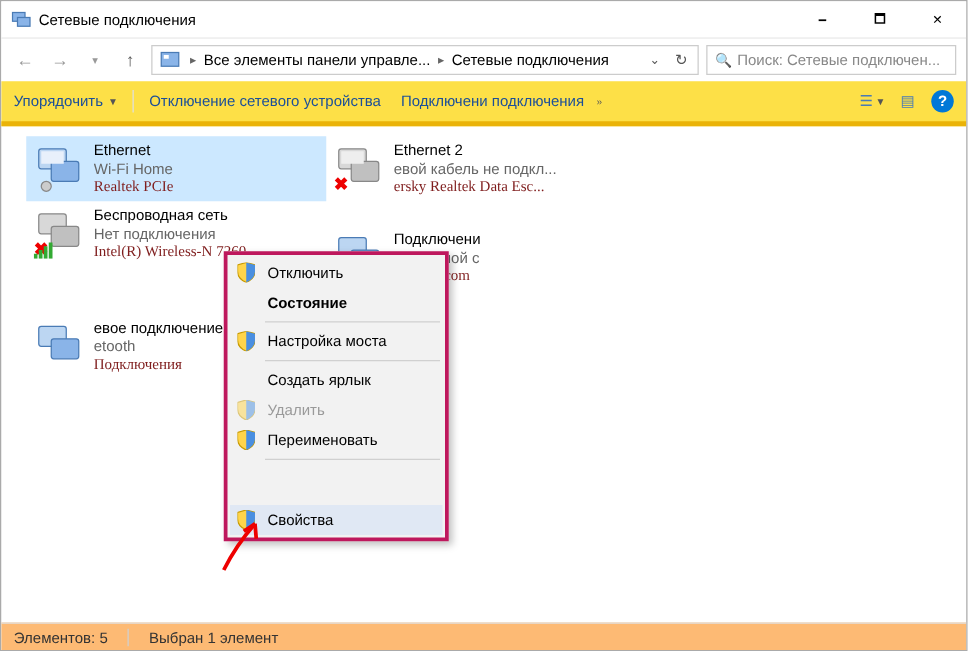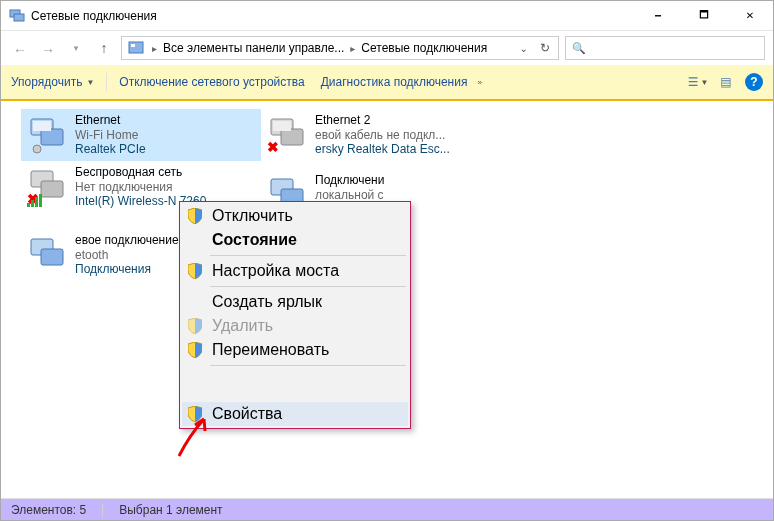--- a/index.html
+++ b/index.html
@@ -20,59 +20,59 @@
 .address-bar { flex: 1; height: 24px; border: 1px solid #ccc; background: #fff; display: flex; align-items: center; padding: 0 2px; font-size: 12px; }
 .address-icon { width: 16px; height: 16px; margin: 0 4px; }
 .crumb { padding: 0 2px; color: #000; }
 .crumb-sep { color: #666; font-size: 10px; padding: 0 4px; }
 .address-dropdown { margin-left: auto; padding: 0 6px; color: #555; font-size: 10px; }
 .refresh-btn { padding: 0 6px; color: #555; font-size: 12px; }
 .search-bar { width: 200px; height: 24px; border: 1px solid #ccc; display: flex; align-items: center; padding: 0 6px; font-size: 12px; color: #888; }
 .search-icon { margin-right: 4px; color: #555; font-size: 11px; }
 
 
-.toolbar { height: 36px; display: flex; align-items: center; padding: 0 10px; border-bottom: 2px solid #eab308; background: #fef9c3; gap: 16px; }
+.toolbar { height: 36px; display: flex; align-items: center; padding: 0 10px; border-bottom: 4px solid #eab308; background: #fde047; gap: 16px; }
 .tool-item { font-size: 12px; color: #1b4f99; display: flex; align-items: center; gap: 4px; }
 .tool-sep { width: 1px; height: 18px; background: #e0e0e0; margin: 0 -4px; }
 .tool-right { margin-left: auto; display: flex; align-items: center; gap: 10px; }
 .tool-icon { width: 18px; height: 18px; display: flex; align-items: center; justify-content: center; font-size: 12px; color: #4a7bb5; }
 .dd-arrow { font-size: 8px; color: #555; }
 .help-icon { width: 18px; height: 18px; border-radius: 50%; background: #0078d7; color: #fff; display: flex; align-items: center; justify-content: center; font-size: 12px; font-weight: bold; }
 
 
 .content { position: relative; padding: 8px 20px; height: 400px; }
 .conn-grid { display: flex; flex-wrap: wrap; gap: 0; }
 .conn-item { width: 240px; height: 52px; display: flex; padding: 4px 6px; gap: 6px; }
 .conn-item.col2 { width: 260px; }
 .conn-item.selected { background: #cce8ff; }
 .conn-icon { width: 42px; height: 42px; flex-shrink: 0; position: relative; }
 .conn-text { display: flex; flex-direction: column; font-size: 12px; line-height: 1.25; overflow: hidden; }
 .conn-name { color: #000; white-space: nowrap; overflow: hidden; text-overflow: ellipsis; }
 .conn-status { color: #666; white-space: nowrap; overflow: hidden; text-overflow: ellipsis; }
-.conn-device { color: #0c4a6e; white-space: nowrap; overflow: hidden; text-overflow: ellipsis; }
-.row2 { margin-top: 8px; }
+.conn-device { color: #7f1d1d; white-space: nowrap; overflow: hidden; text-overflow: ellipsis; font-family: Liberation Serif, serif; }
+.row2 { margin-top: 19px; }
 
 
 .net-ico { width: 42px; height: 42px; }
 .red-x { position: absolute; bottom: 0; left: 0; color: #e00; font-size: 14px; font-weight: bold; text-shadow: 0 0 2px #fff; }
 .signal { position: absolute; bottom: 0; left: 0; }
 
 
-.context-menu { position: absolute; left: 178px; top: 100px; width: 232px; background: #f2f2f2; border: 1px solid #be185d; box-shadow: 3px 3px 6px rgba(0,0,0,0.25); padding: 2px; font-size: 16px; z-index: 10; }
+.context-menu { position: absolute; left: 178px; top: 100px; width: 180px; background: #f2f2f2; border: 3px solid #be185d; box-shadow: 3px 3px 6px rgba(0,0,0,0.25); padding: 2px; font-size: 12px; z-index: 10; }
 .menu-item { display: flex; align-items: center; height: 24px; padding: 0 8px 0 4px; gap: 8px; color: #000; }
 .menu-item.disabled { color: #9a9a9a; }
 .menu-item.highlight { background: #e0e8f4; margin-top: 36px; }
 .menu-icon { width: 18px; height: 18px; display: flex; align-items: center; justify-content: center; }
 .menu-sep { height: 1px; background: #d0d0d0; margin: 3px 2px 3px 28px; }
 
 
 .red-arrow { position: absolute; left: 168px; top: 310px; z-index: 20; pointer-events: none; }
 
 
-.statusbar { position: absolute; bottom: 0; left: 0; right: 0; height: 22px; border-top: 1px solid #e0e0e0; display: flex; align-items: center; padding: 0 10px; font-size: 12px; color: #333; gap: 16px; background: #c4b5fd; }
+.statusbar { position: absolute; bottom: 0; left: 0; right: 0; height: 22px; border-top: 1px solid #e0e0e0; display: flex; align-items: center; padding: 0 10px; font-size: 12px; color: #333; gap: 16px; background: #fdba74; }
 .status-sep { width: 1px; height: 14px; background: #d0d0d0; }
 
 
 .shield { width: 14px; height: 16px; }
 </style>
 </head>
 <body>
 
 <div class="titlebar">
   <svg class="titlebar-icon" viewBox="0 0 16 16">
@@ -101,32 +101,33 @@
       </svg>
     <span class="crumb-sep">▸</span>
     <span class="crumb">Все элементы панели управле...</span>
     <span class="crumb-sep">▸</span>
     <span class="crumb">Сетевые подключения</span>
     <span class="address-dropdown">⌄</span>
     <span class="refresh-btn">↻</span>
   </div>
   <div class="search-bar">
     <span class="search-icon">🔍</span>
+    <span>Поиск: Сетевые подключен...</span>
   </div>
 </div>
 
 <div class="toolbar">
   <div class="tool-item">
       <span>Упорядочить</span>
       <span class="dd-arrow">▼</span>
     </div>
   <div class="tool-sep"></div>
   <div class="tool-item">Отключение сетевого устройства</div>
   <div class="tool-item">
-      <span>Диагностика подключения</span>
+      <span>Подключени подключения</span>
       <span class="dd-arrow" style="margin-left:6px">»</span>
     </div>
   <div class="tool-right">
     <div class="tool-icon">☰<span class="dd-arrow" style="margin-left:2px">▼</span></div>
     <div class="tool-icon">▤</div>
     <div class="help-icon">?</div>
   </div>
 </div>
 
 <div class="content">

